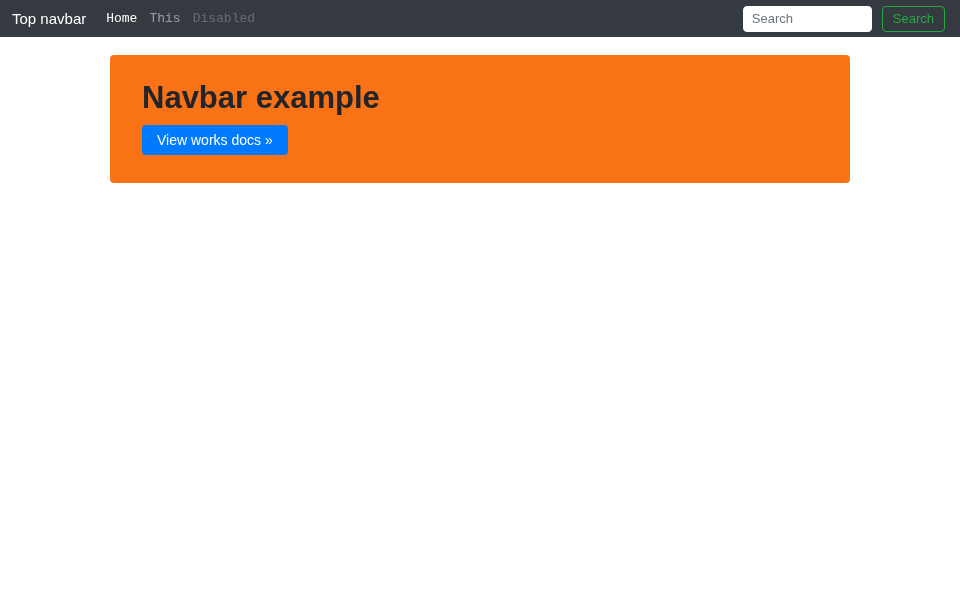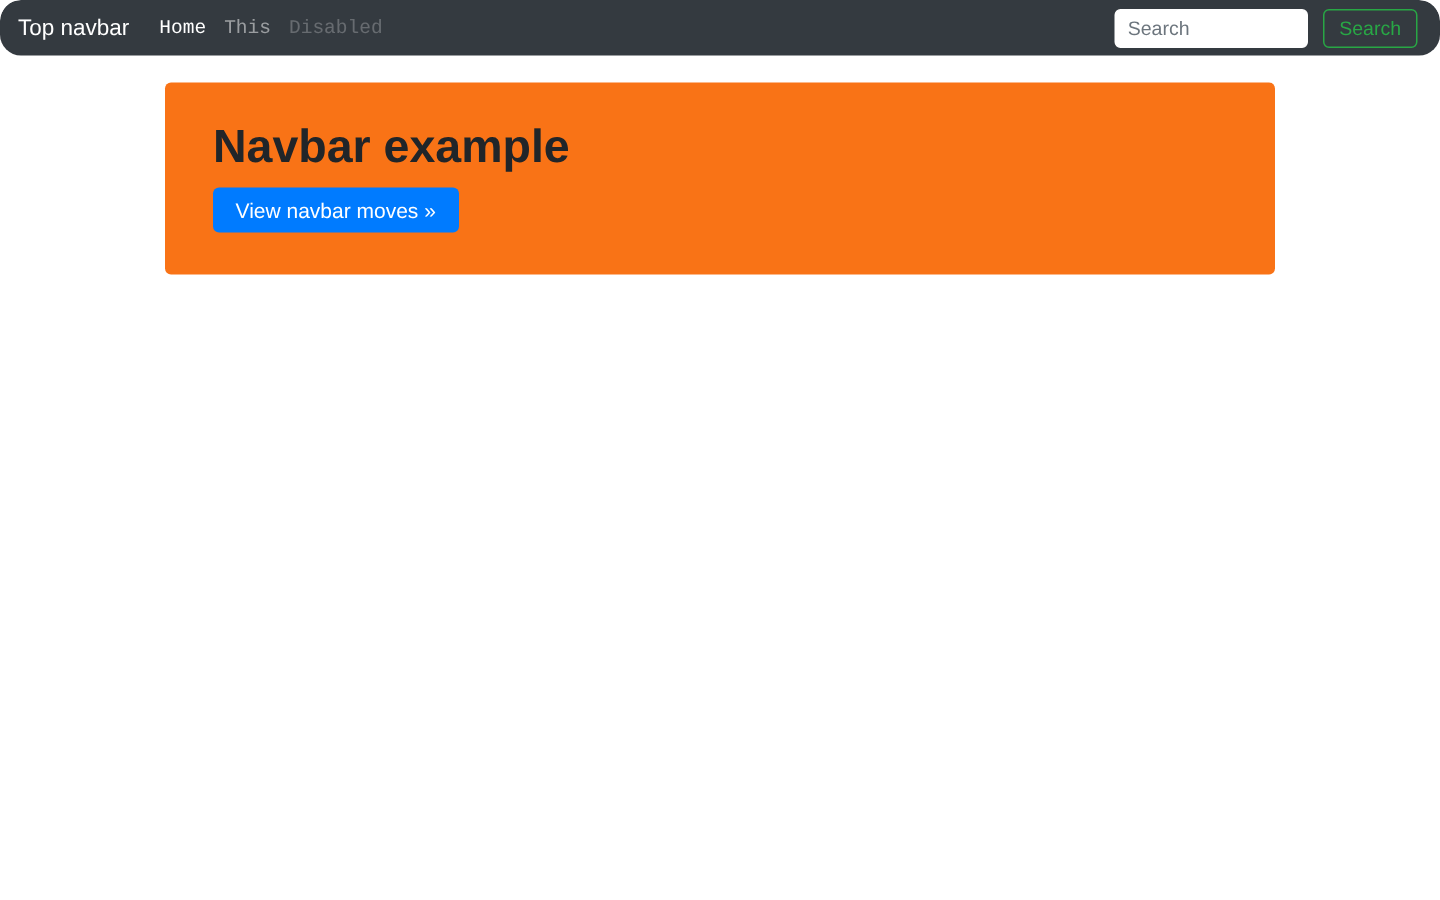--- a/index.html
+++ b/index.html
@@ -1,15 +1,15 @@
 <!DOCTYPE html>
 <html><head>
 <meta charset="utf-8">
 <style>
-  * { box-sizing: border-box; border-radius: 14px; }
+  * { box-sizing: border-box; }
   html, body {
     margin: 0; padding: 0;
     width: 960px; height: 600px;
     background: #ffffff;
     font-family: "Liberation Sans", sans-serif;
     color: #212529;
     overflow: hidden;
   }
 
   
@@ -125,15 +125,15 @@
 
   <form class="search-form">
     <input class="search-input" type="text" placeholder="Search" style="">
     <button class="search-btn" type="submit">Search</button>
   </form>
 </header>
 
 <main class="main-container">
   <section class="jumbotron">
     <h1>Navbar example</h1>
-    <a class="cta-btn">View navbar moves »</a>
+    <a class="cta-btn">View works docs »</a>
   </section>
 </main>
 
 </body></html>

